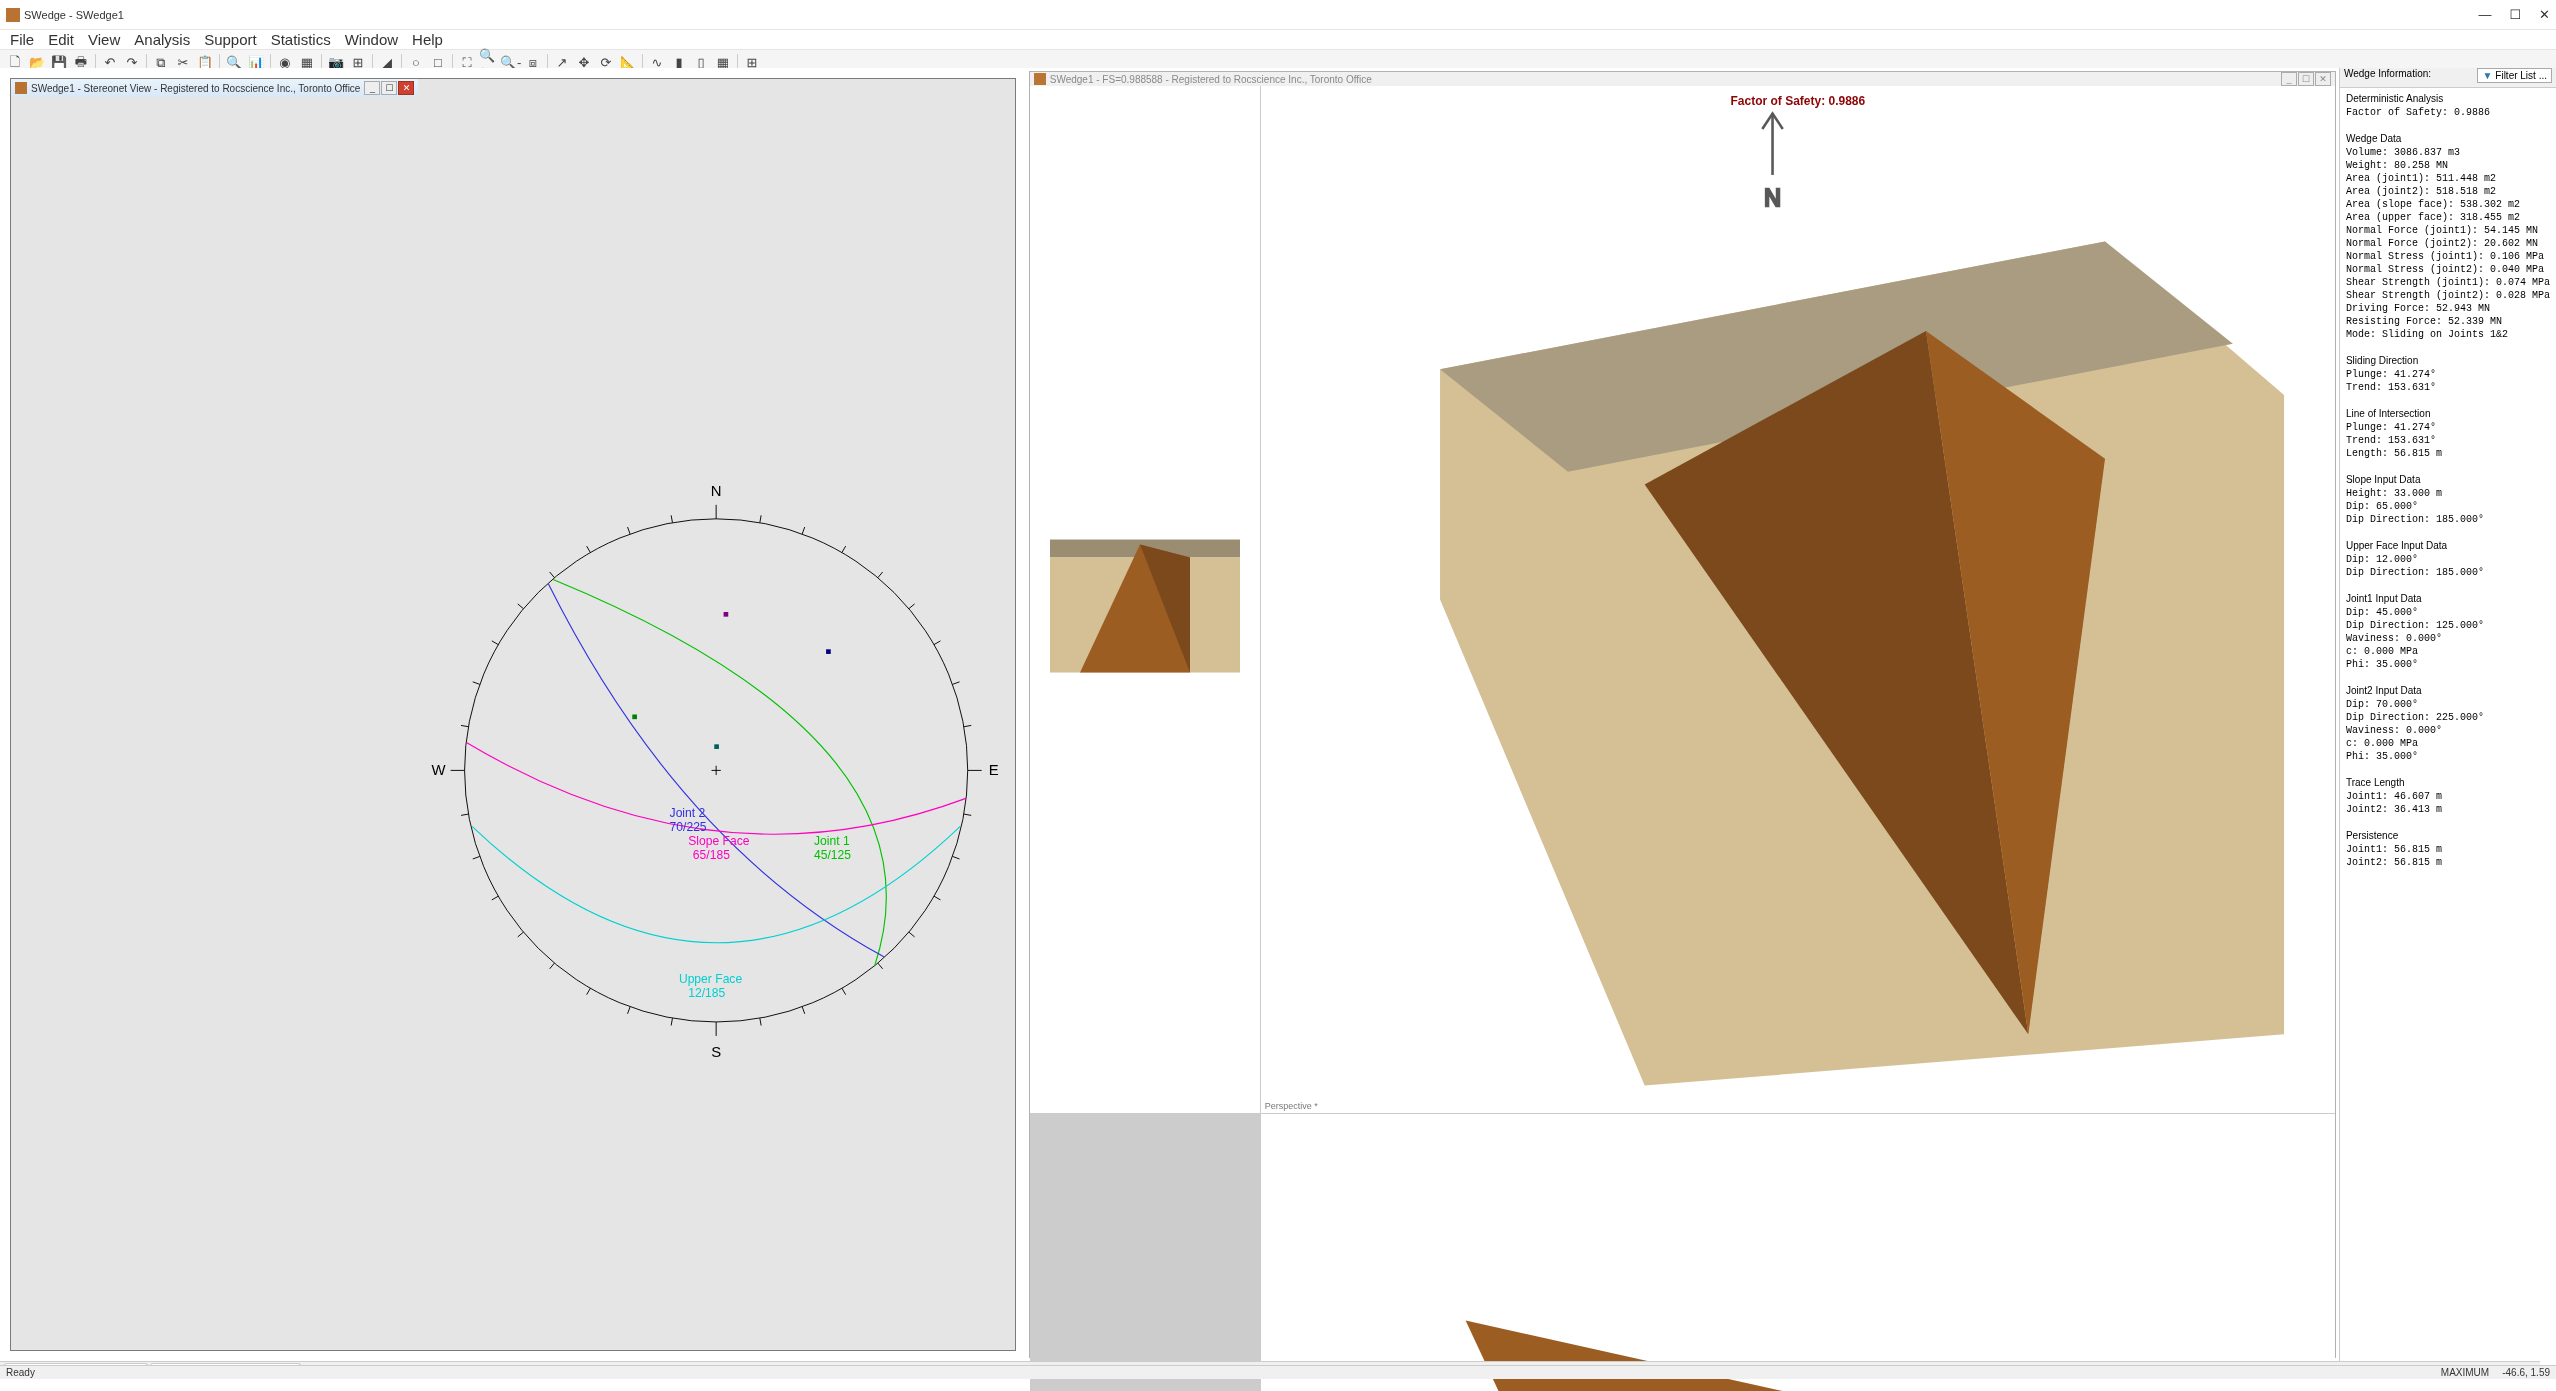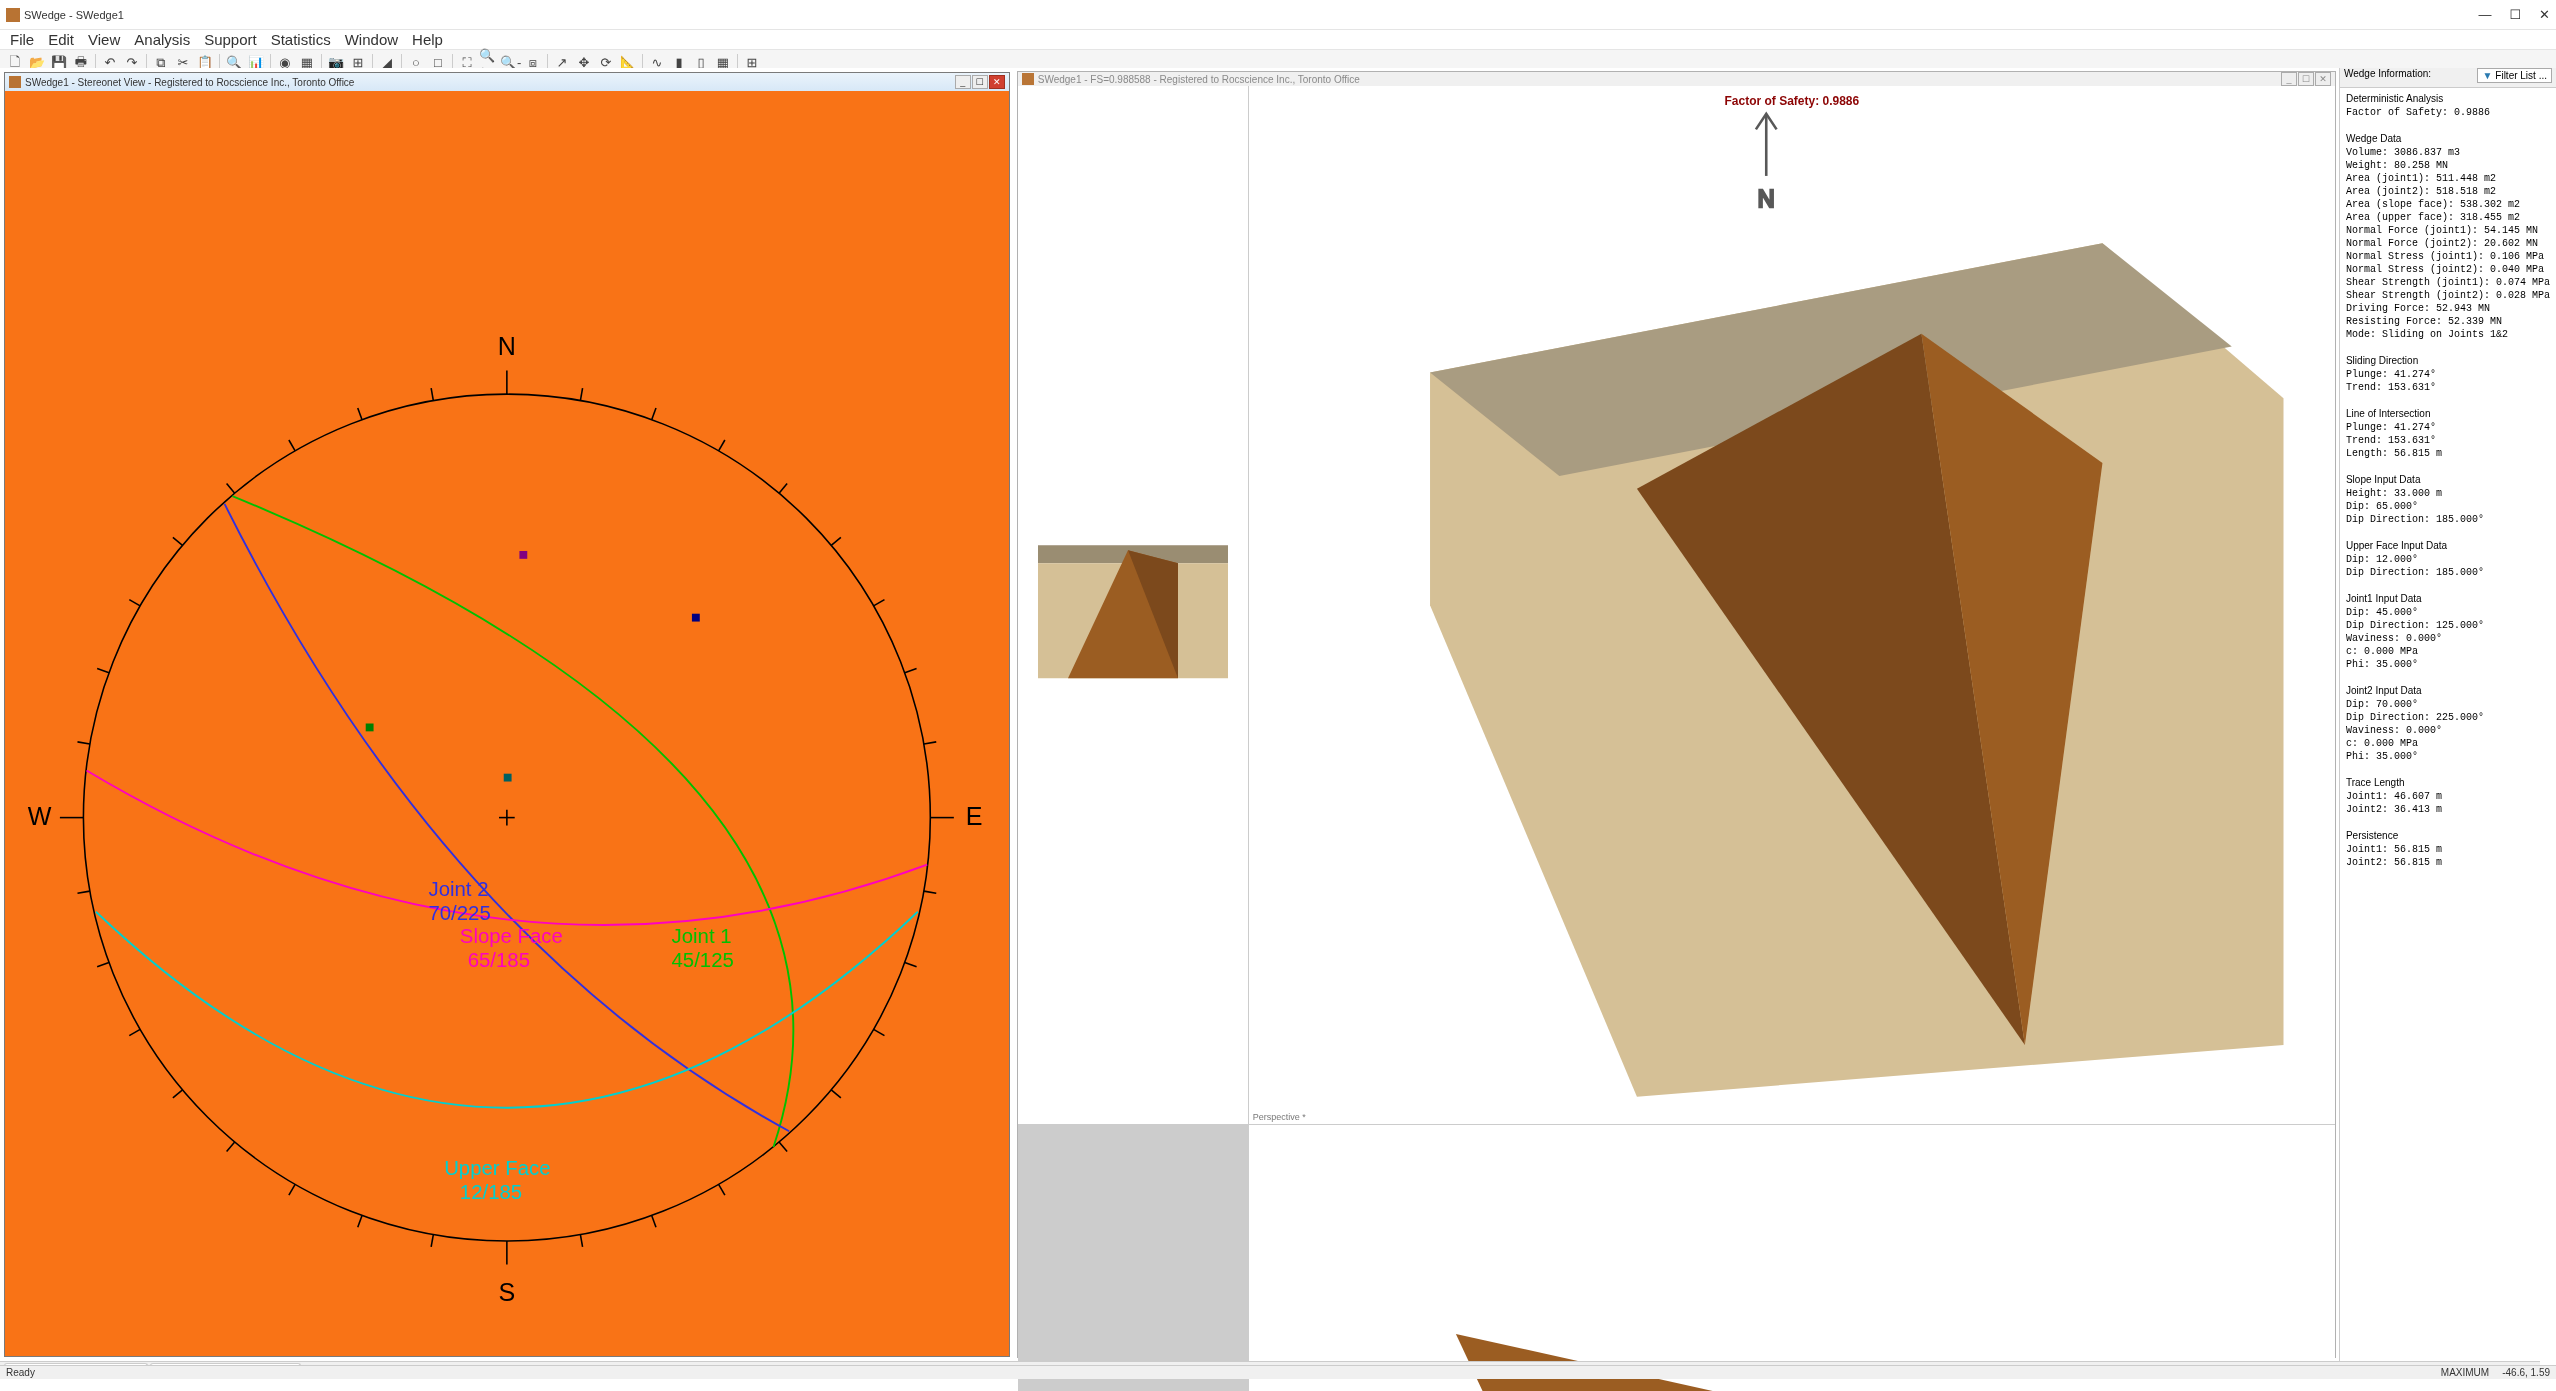--- a/index.html
+++ b/index.html
@@ -14,21 +14,21 @@
 .menubar .mi { padding: 2px 6px; }
 
 .toolbar { height: 26px; background: #f5f5f5; border-bottom: 1px solid #d0d0d0; display: flex; align-items: center; padding: 0 4px; gap: 0px; }
 .tbtn { width: 22px; height: 22px; display: flex; align-items: center; justify-content: center; border: 1px solid transparent; font-size: 13px; color: #444; }
 .tsep { width: 1px; height: 18px; background: #ccc; margin: 0 3px; }
 
 .workspace { position: absolute; top: 68px; bottom: 30px; left: 0; right: 0; display: flex; }
 
 .mdi { flex: 1; position: relative; background: #fff; display: flex; }
 
-.stereo-win { flex: 0 0 43%; border: 1px solid #7a7a7a; margin: 4px; display: flex; flex-direction: column; background: #f97316; }
+.stereo-win { flex: 0 0 43%; border: 1px solid #7a7a7a; margin: 10px; display: flex; flex-direction: row; background: #e5e5e5; }
 .wedge-win { flex: 1; border: 1px solid #b0b0b0; margin: 3px; display: flex; flex-direction: column; background: #fff; opacity: 0.98; }
 
 .childtitle { height: 18px; display: flex; align-items: center; padding: 0 4px; font-size: 10px; color: #333; gap: 4px; }
 .stereo-win .childtitle { background: linear-gradient(#eaf3fb, #d7e8f7); }
 .wedge-win .childtitle { background: #f0f0f0; color: #888; }
 .childtitle .cicon { width: 12px; height: 12px; background: #b87333; }
 .childtitle .cbtns { margin-left: auto; display: flex; gap: 1px; }
 .childtitle .cbtn { width: 16px; height: 14px; border: 1px solid #aaa; background: #eee; font-size: 9px; display: flex; align-items: center; justify-content: center; }
 .stereo-win .cbtn.close { background: #d04030; color: #fff; border-color: #a03020; }
 

